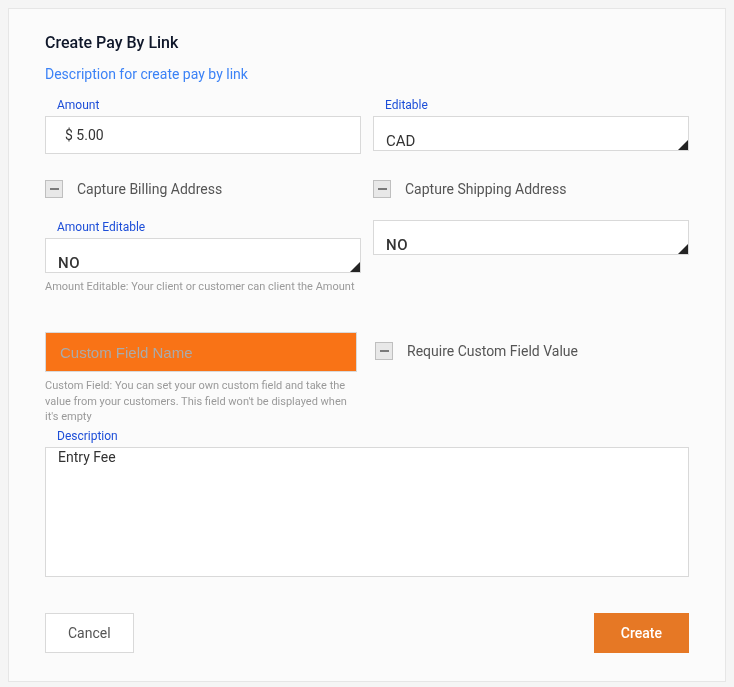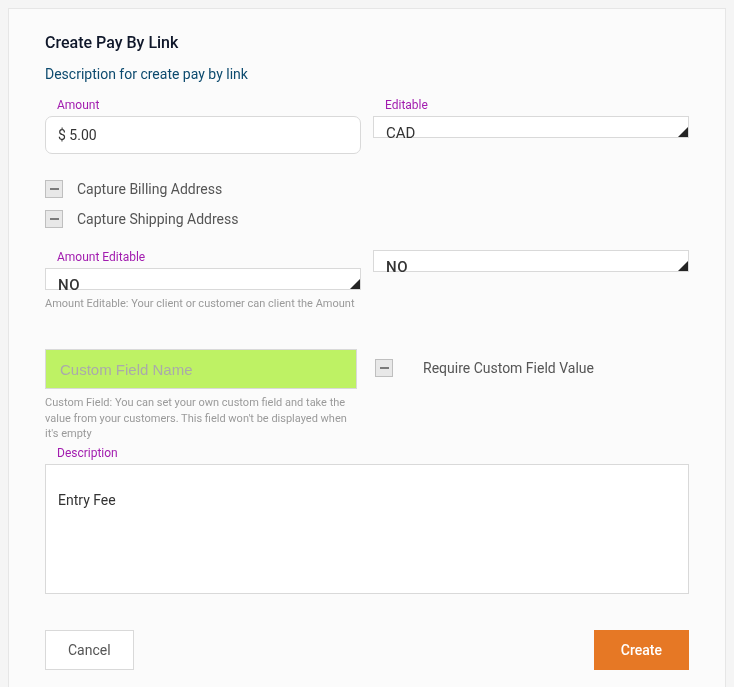--- a/index.html
+++ b/index.html
@@ -19,58 +19,57 @@
       padding: 24px 36px 28px 36px;
     }
     .title {
       font-size: 16px;
       color: #0f172a;
       font-weight: 500;
       margin-bottom: 14px;
     }
     .subtitle {
       font-size: 14px;
-      color: #0c4a6e;
+      color: #3b82f6;
       margin-bottom: 16px;
     }
     .row {
       display: flex;
       gap: 12px;
       margin-bottom: 4px;
     }
     .col {
       flex: 1;
       position: relative;
     }
     .field-label {
       font-size: 12px;
-      color: #a21caf;
+      color: #1d4ed8;
       margin-left: 12px;
       margin-bottom: 4px;
       display: block;
     }
     .input, .select, .textarea {
       width: 100%;
       border: 1px solid #d9d9d9;
       background: #fff;
       font-size: 14px;
       color: #333;
       font-family: inherit;
       outline: none;
     }
     .input {
       height: 38px;
+      padding: 0 19px;
+    }
+    .select {
+      height: 35px;
       padding: 0 12px;
-      border-radius: 7px;
-    }
-    .select {
-      height: 22px;
-      padding: 7px 12px;
-      display: flex;
-      align-items: flex-start;
+      display: flex;
+      align-items: flex-end;
       position: relative;
       cursor: pointer;
     }
     .select-value {
       font-size: 15px;
       color: #333;
     }
     .select-value.bold {
       font-weight: 500;
       letter-spacing: 0.5px;
@@ -83,21 +82,20 @@
       height: 0;
       border-style: solid;
       border-width: 0 0 10px 10px;
       border-color: transparent transparent #242424 transparent;
     }
     .check-row {
       display: flex;
       gap: 12px;
       margin-top: 26px;
       margin-bottom: 22px;
-      flex-direction: column;
     }
     .check-col {
       flex: 1;
       display: flex;
       align-items: center;
       gap: 14px;
     }
     .checkbox {
       width: 18px;
       height: 18px;
@@ -132,40 +130,40 @@
       margin-top: 34px;
       align-items: flex-start;
     }
     .custom-left {
       width: 312px;
     }
     .custom-input {
       width: 100%;
       height: 40px;
       border: 1px solid #d9d9d9;
-      background: #bef264;
+      background: #f97316;
       font-size: 15px;
       padding: 0 14px;
       color: #333;
       outline: none;
     }
     .custom-input::placeholder {
       color: #aaa;
     }
     .custom-right {
       display: flex;
       align-items: center;
-      gap: 30px;
+      gap: 14px;
       margin-top: 10px;
     }
     .desc-section {
     }
     .textarea {
       height: 130px;
-      padding: 27px 12px;
+      padding: 1px 12px;
       resize: none;
     }
     .footer {
       display: flex;
       justify-content: space-between;
       margin-top: 32px;
     }
     .btn {
       height: 40px;
       padding: 0 22px;

